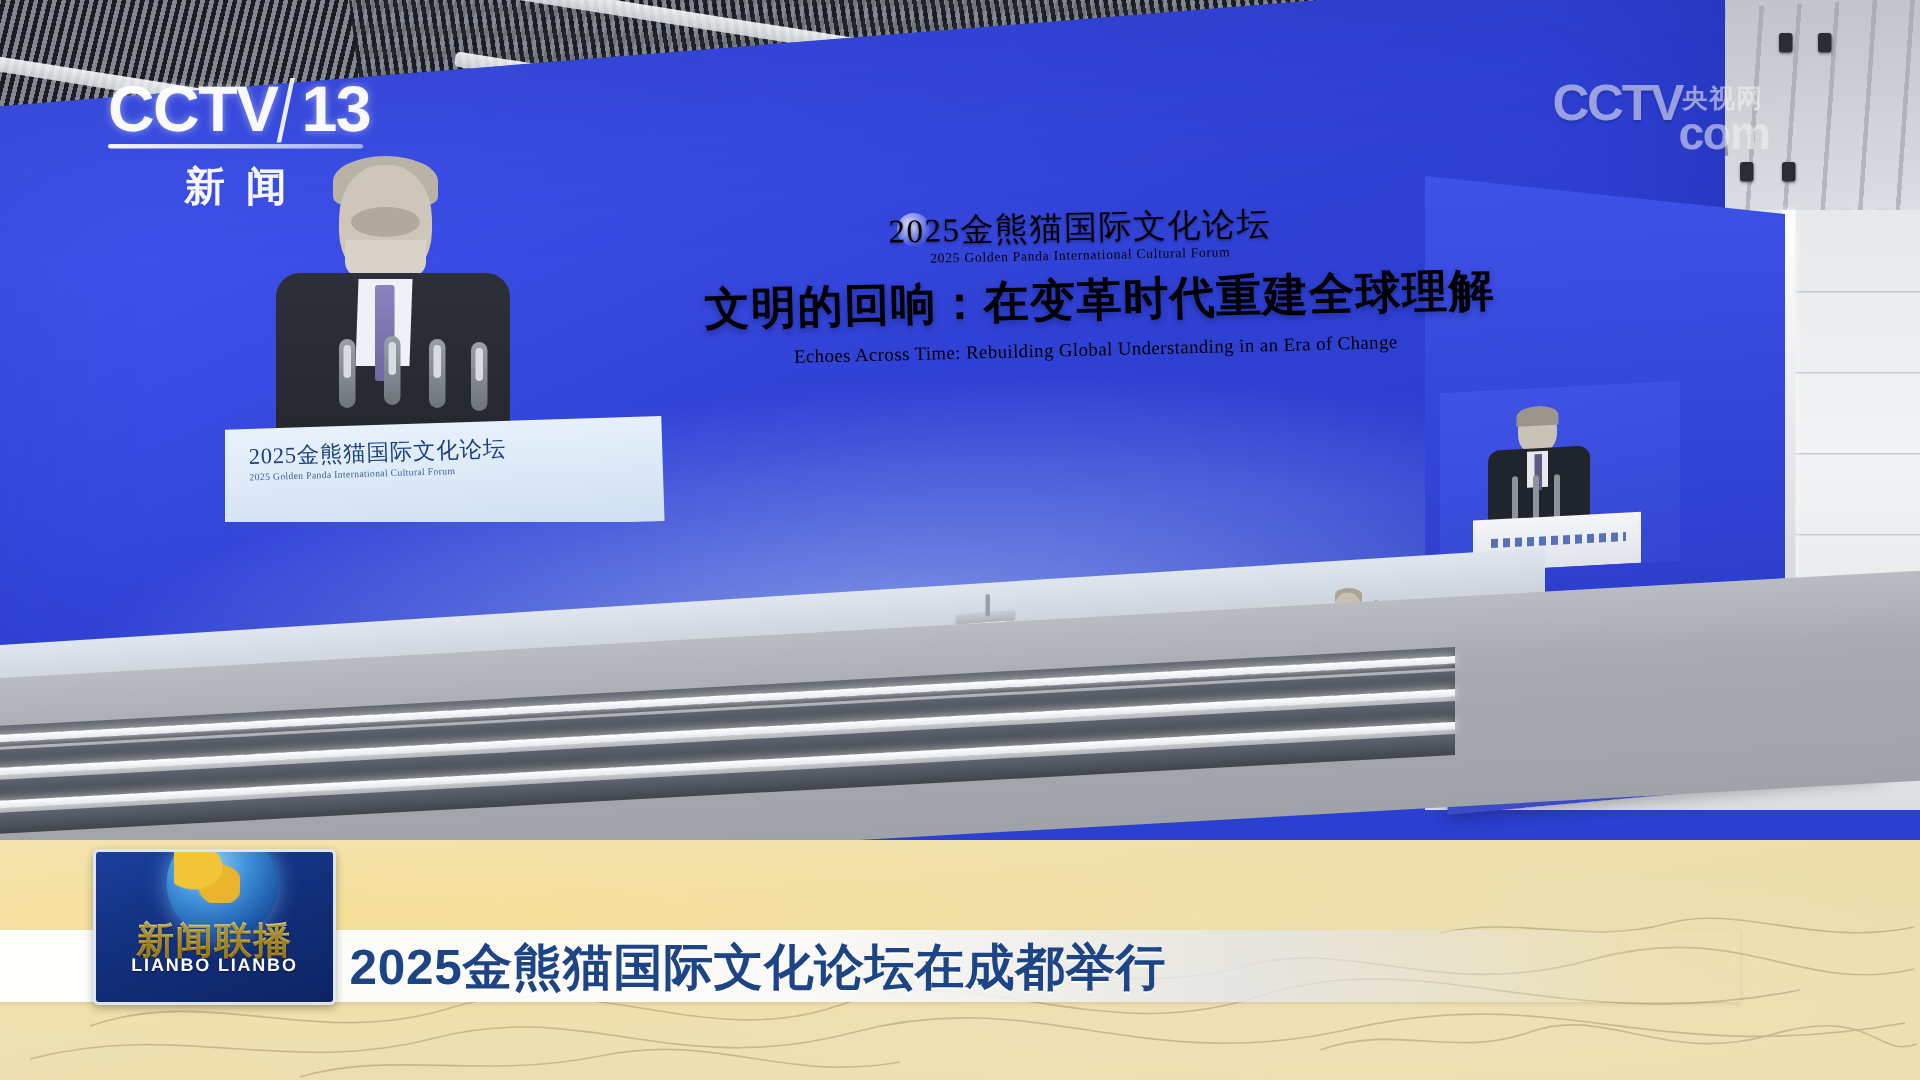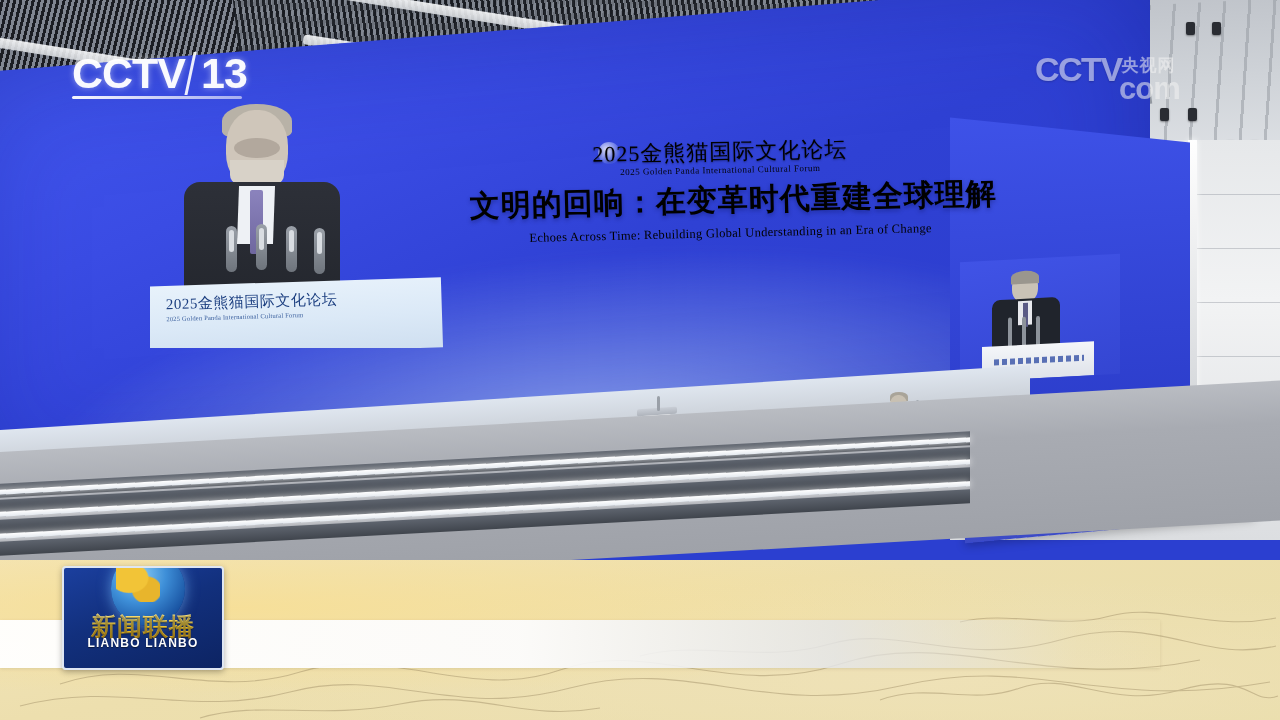--- a/index.html
+++ b/index.html
@@ -476,36 +476,38 @@
       <path d="M60 124 C140 96, 210 140, 300 112 S470 142, 560 110 S730 140, 840 104 S1040 132, 1200 100"></path>
       <path d="M20 146 C120 120, 190 158, 290 132 S450 160, 570 128 S760 158, 900 126 S1100 152, 1270 122"></path>
       <path d="M640 96 C700 80, 760 104, 830 84 S960 108, 1060 80 S1200 104, 1276 86"></path>
       <path d="M880 140 C930 122, 970 146, 1020 128 S1110 150, 1180 130 S1250 146, 1278 136"></path>
       <path d="M200 158 C260 140, 320 160, 400 144 S520 162, 600 148"></path>
       <path d="M960 62 C1010 50, 1060 70, 1110 56 S1210 72, 1276 58"></path>
     </svg>
   </div>
 
   <div class="title-bar"></div>
+  <div class="headline">2025金熊猫国际文化论坛在成都举行</div>
 
   <div class="xwlb-logo">
     <div class="globe"></div>
     <div class="globe-land"></div>
     <div class="xwlb-cn">新闻联播</div>
     <div class="xwlb-en">LIANBO LIANBO</div>
   </div>
 
   <div class="bug">
     <div class="bug-cctv">
       <span>CCTV</span>
       <span class="bug-13">
         <span>13</span>
       </span>
     </div>
     <div class="bug-underline"></div>
+    <div class="bug-cn">新闻</div>
   </div>
 
   <div class="watermark">
     <div class="wm-row">
       <div class="wm-cctv">CCTV</div>
       <div class="wm-cn">央视网</div>
     </div>
     <div class="wm-com">com</div>
   </div>
 

